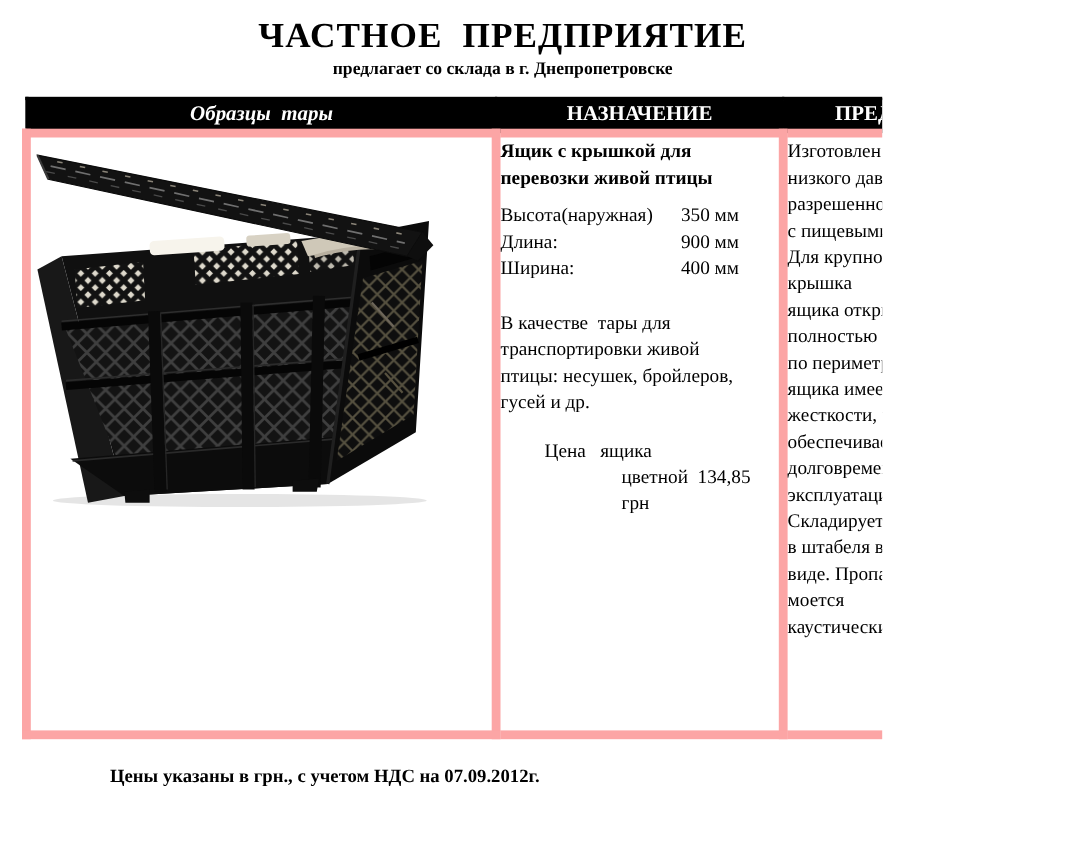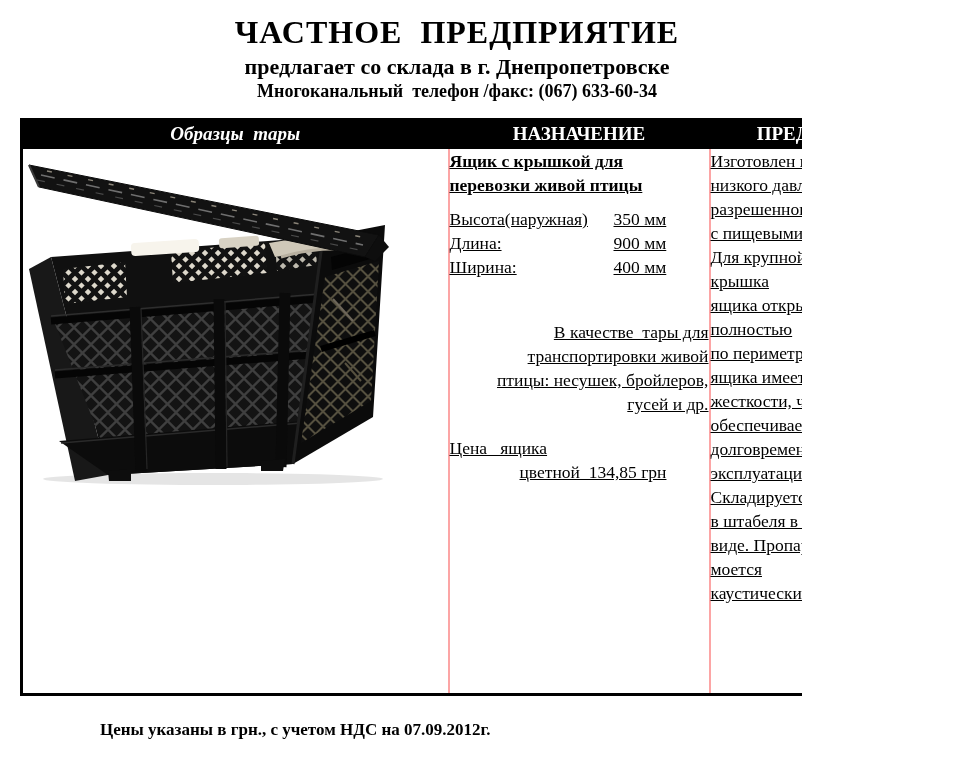--- a/index.html
+++ b/index.html
@@ -5,61 +5,59 @@
   * { box-sizing: border-box; }
   html, body { margin: 0; padding: 0; background: #ffffff; }
   .page {
     width: 802px; height: 769px; position: relative; overflow: hidden;
     background: #ffffff; color: #000000;
     font-family: "Liberation Serif", "DejaVu Serif", serif;
   }
   
   .doc-header { padding-top: 14px; padding-left: 112px; text-align: center; }
   .doc-title   { font-size: 32px; font-weight: bold; letter-spacing: 1px; white-space: pre-wrap; line-height: 1.15; }
-  .doc-subtitle{ font-size: 22px; font-weight: bold; margin-top: 3px; white-space: pre-wrap; }
+  .doc-subtitle{ font-size: 16px; font-weight: bold; margin-top: 3px; white-space: pre-wrap; }
   .doc-phone   { font-size: 18px; font-weight: bold; margin-top: 1px; white-space: pre-wrap; }
   
   .product-table {
     border-collapse: collapse; table-layout: fixed;
     width: 930px; margin: 16px 0 0 20px;
     border: 3px solid #000;
-    text-decoration: underline;
   }
   .product-table th {
     background: #000000; color: #ffffff;
     height: 26px; line-height: 26px; font-size: 19px; font-weight: bold;
     padding: 0; border: 2px solid #000; white-space: pre-wrap;
   }
   .h-samples { font-style: italic; padding-right: 70px; }
   .h-purpose { padding-right: 44px; }
   .h-adv     { padding-right: 30px; }
-  .product-table td { border: 2px solid #fca5a5; vertical-align: top; height: 547px; padding: 0; }
+  .product-table td { border: 8px solid #fca5a5; vertical-align: top; height: 547px; padding: 0; }
   .cell-image   { padding: 84px 0 0 12px; }
   .cell-purpose { padding: 90px 4px 0 10px; font-size: 17.5px; line-height: 24px; }
   .purpose-heading { font-weight: bold; white-space: pre-wrap; }
   .dims { margin-top: 10px; }
   .dim-row { display: grid; grid-template-columns: 164px auto; }
-  .usage { margin-top: 41px; white-space: pre-wrap; text-align: right; }
-  .price-block { margin-top: 20px; }
+  .usage { margin-top: 26px; white-space: pre-wrap; }
+  .price-block { margin-top: 20px; padding-left: 40px; }
   .price-line1 { white-space: pre-wrap; }
   .price-line2 { margin-left: 70px; white-space: pre-wrap; }
   .cell-adv { padding: 92px 2px 0 8px; font-size: 17.5px; line-height: 24px; }
   .adv-text { white-space: pre-wrap; }
   
   .doc-footer { margin: 22px 0 0 100px; font-size: 17px; font-weight: bold; line-height: 23px; }
 </style>
 </head>
 <body>
 
 <div class="page">
 
   <header class="doc-header">
     <div class="doc-title">ЧАСТНОЕ  ПРЕДПРИЯТИЕ</div>
     <div class="doc-subtitle">предлагает со склада в г. Днепропетровске</div>
-    <div class="doc-phone">Многоканальный  телефон /факс: (067) 633-60-34</div>
   </header>
 
   <table class="product-table">
     <colgroup>
       <col style="width:427px">
         <col style="width:261px">
         <col style="width:242px">
     </colgroup>
     <thead>
       <tr>

